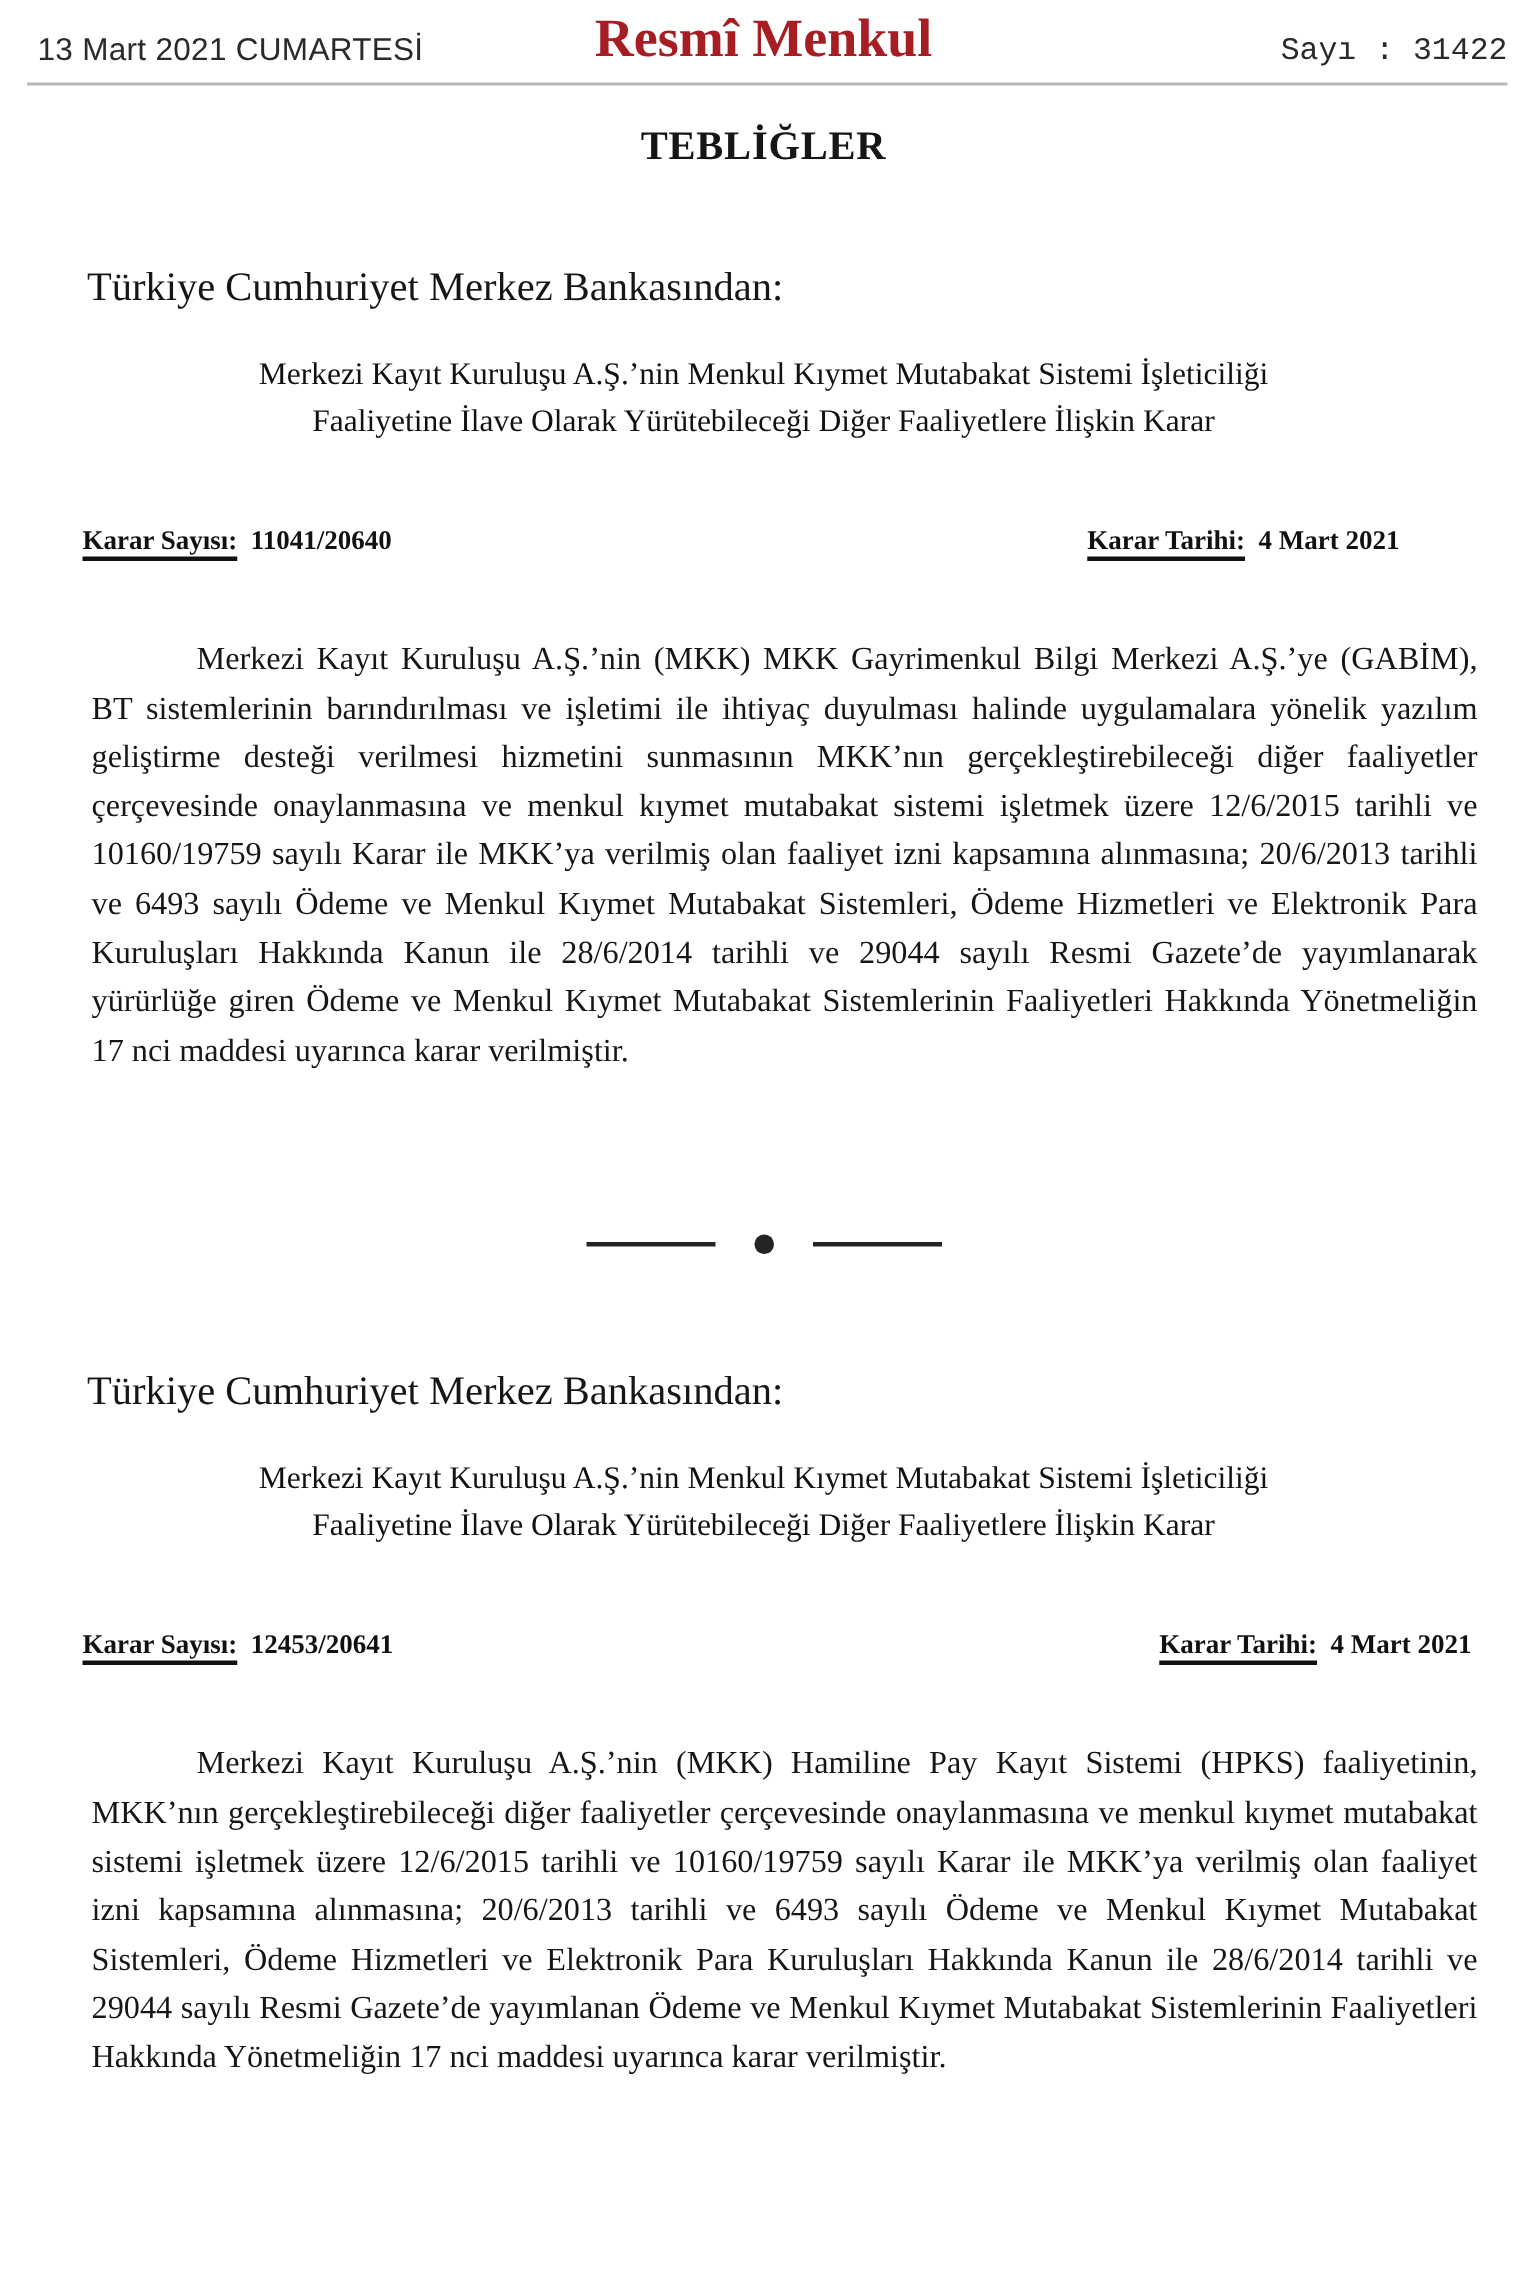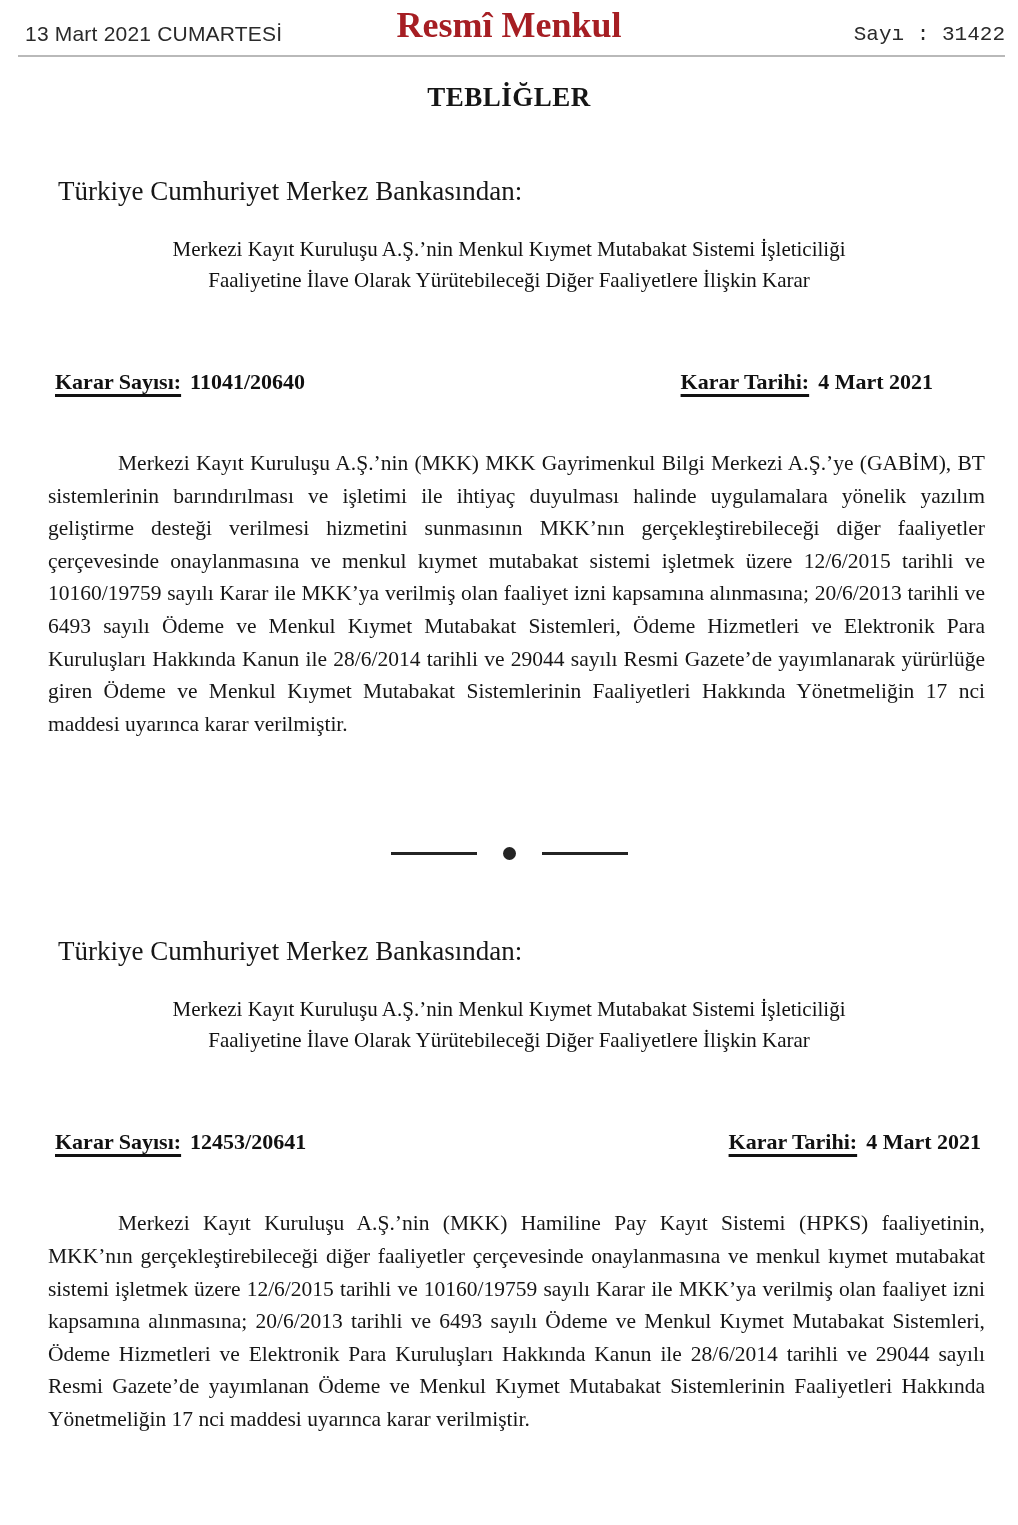--- a/index.html
+++ b/index.html
@@ -46,32 +46,32 @@
   .decree-0 .authority { margin-top: 63px; }
   .decree-1 .authority { margin-top: 76px; }
 
   .decree-title {
     text-align: center; font-weight: normal; font-size: 21px;
     line-height: 31px; margin: 27px 40px 0 40px; color: #111;
   }
 
   .meta-row {
     display: flex; justify-content: space-between; align-items: center;
-    margin: 73px 33px 0 55px;
-    font-size: 22px; font-weight: bold; color: #111;
+    margin: 54px 33px 0 55px;
+    font-size: 18px; font-weight: bold; color: #111;
   }
   .meta-label {
     text-decoration: underline; text-decoration-thickness: 2.5px; text-underline-offset: 5px;
   }
   .meta-value { margin-left: 9px; }
   .decree-0 .meta-right { margin-right: 52px; }
   .decree-1 .meta-right { margin-right: 4px; }
 
   .body-text {
-    margin: 52px 33px 0 48px;
+    margin: 52px 33px 0 61px;
     text-align: justify; text-indent: 70px;
     font-size: 21.5px; line-height: 32.6px; color: #161616;
   }
 
   
   .separator {
     display: flex; align-items: center; justify-content: center; gap: 26px;
     margin-top: 106px; height: 14px;
   }
   .sep-line { width: 86px; height: 3px; background: #242424; }

